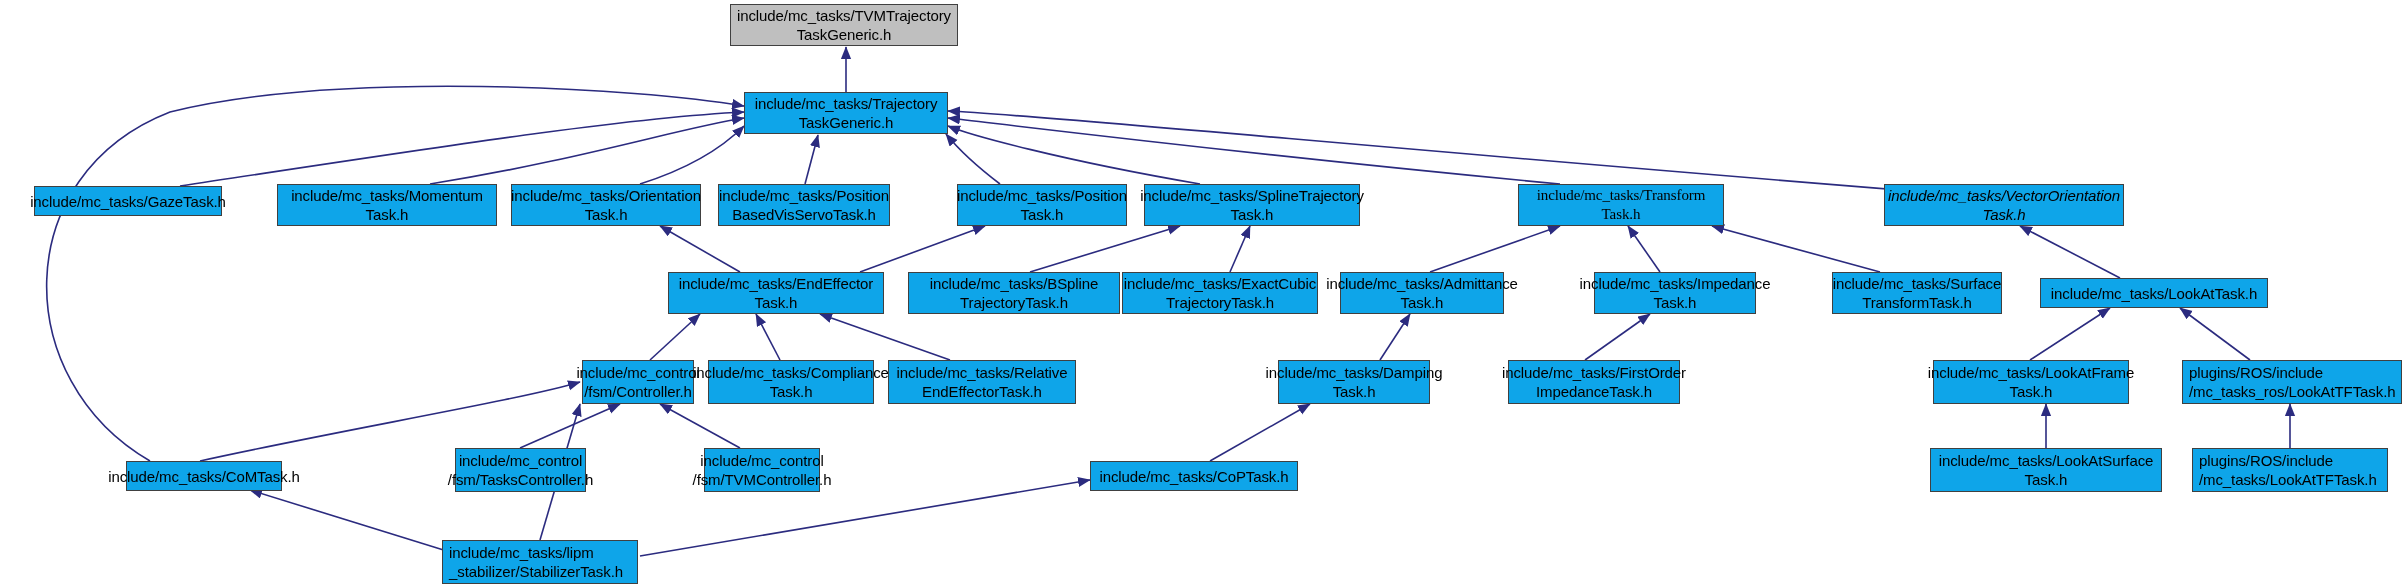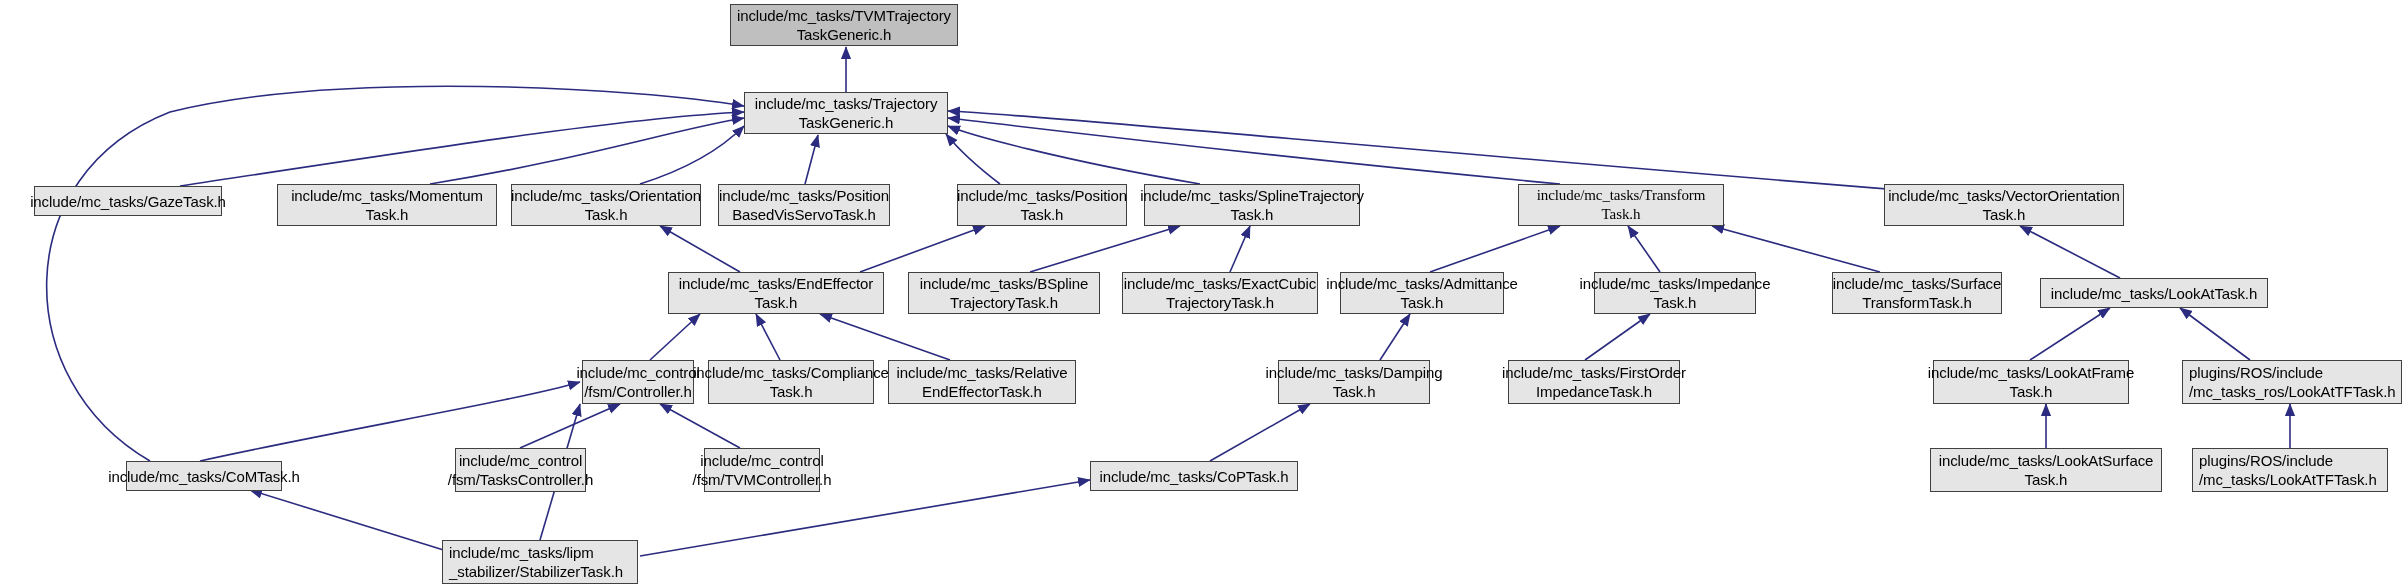--- a/index.html
+++ b/index.html
@@ -21,21 +21,21 @@
     left: 0;
     top: 0;
     width: 2408px;
     height: 588px;
     pointer-events: none;
   }
   .node {
     position: absolute;
     box-sizing: border-box;
     border: 1px solid #404040;
-    background: #e5e5e5;
+    background: #0ea5e9;
     color: #000000;
     font-size: 15px;
     line-height: 19px;
     text-align: center;
     display: flex;
     align-items: center;
     justify-content: center;
     padding: 2px 6px;
     white-space: pre-line;
     letter-spacing: -0.1px;
@@ -107,25 +107,25 @@
       <div class="node" style="left: 511px; top: 184px; width: 190px; height: 42px; text-align: center;">include/mc_tasks/Orientation
 Task.h</div>
       <div class="node" style="left: 718px; top: 184px; width: 172px; height: 42px;">include/mc_tasks/Position
 BasedVisServoTask.h</div>
       <div class="node" style="left: 957px; top: 184px; width: 170px; height: 42px;">include/mc_tasks/Position
 Task.h</div>
       <div class="node" style="left: 1144px; top: 184px; width: 216px; height: 42px;">include/mc_tasks/SplineTrajectory
 Task.h</div>
       <div class="node" style="left: 1518px; top: 184px; width: 206px; height: 42px; font-family: Liberation Serif, serif;">include/mc_tasks/Transform
 Task.h</div>
-      <div class="node" style="left: 1884px; top: 184px; width: 240px; height: 42px;">include/mc_tasks/VectorOrientation
+      <div class="node" style="left: 1884px; top: 184px; width: 240px; height: 42px; font-style: italic;">include/mc_tasks/VectorOrientation
 Task.h</div>
       <div class="node" style="left: 668px; top: 272px; width: 216px; height: 42px;">include/mc_tasks/EndEffector
 Task.h</div>
-      <div class="node" style="left: 908px; top: 272px; width: 192px; height: 42px;">include/mc_tasks/BSpline
+      <div class="node" style="left: 908px; top: 272px; width: 212px; height: 42px;">include/mc_tasks/BSpline
 TrajectoryTask.h</div>
       <div class="node" style="left: 1122px; top: 272px; width: 196px; height: 42px;">include/mc_tasks/ExactCubic
 TrajectoryTask.h</div>
       <div class="node" style="left: 1340px; top: 272px; width: 164px; height: 42px;">include/mc_tasks/Admittance
 Task.h</div>
       <div class="node" style="left: 1594px; top: 272px; width: 162px; height: 42px;">include/mc_tasks/Impedance
 Task.h</div>
       <div class="node" style="left: 1832px; top: 272px; width: 170px; height: 42px;">include/mc_tasks/Surface
 TransformTask.h</div>
       <div class="node" style="left: 2040px; top: 278px; width: 228px; height: 30px;">include/mc_tasks/LookAtTask.h</div>

